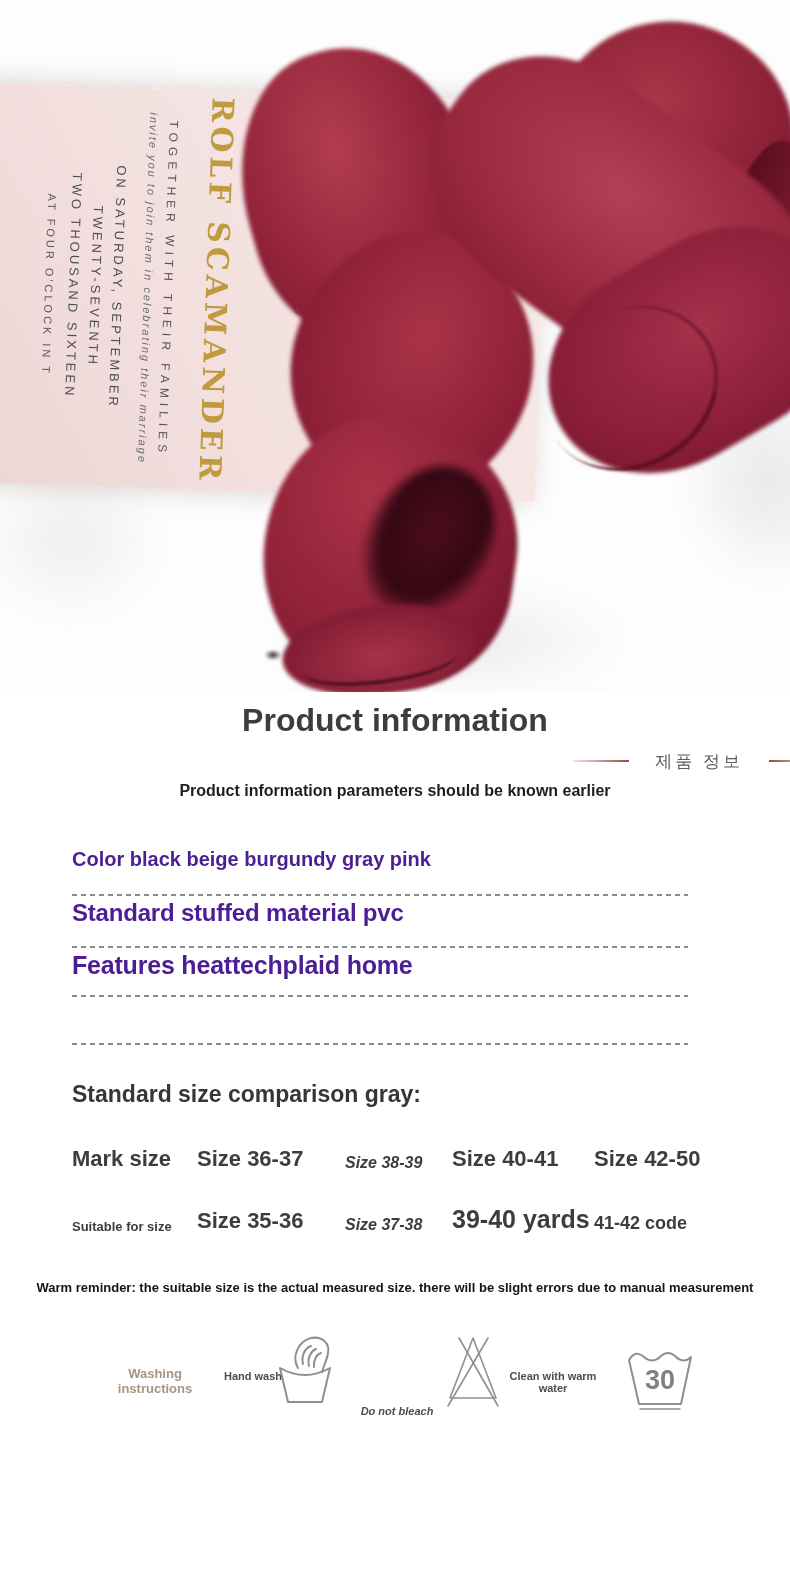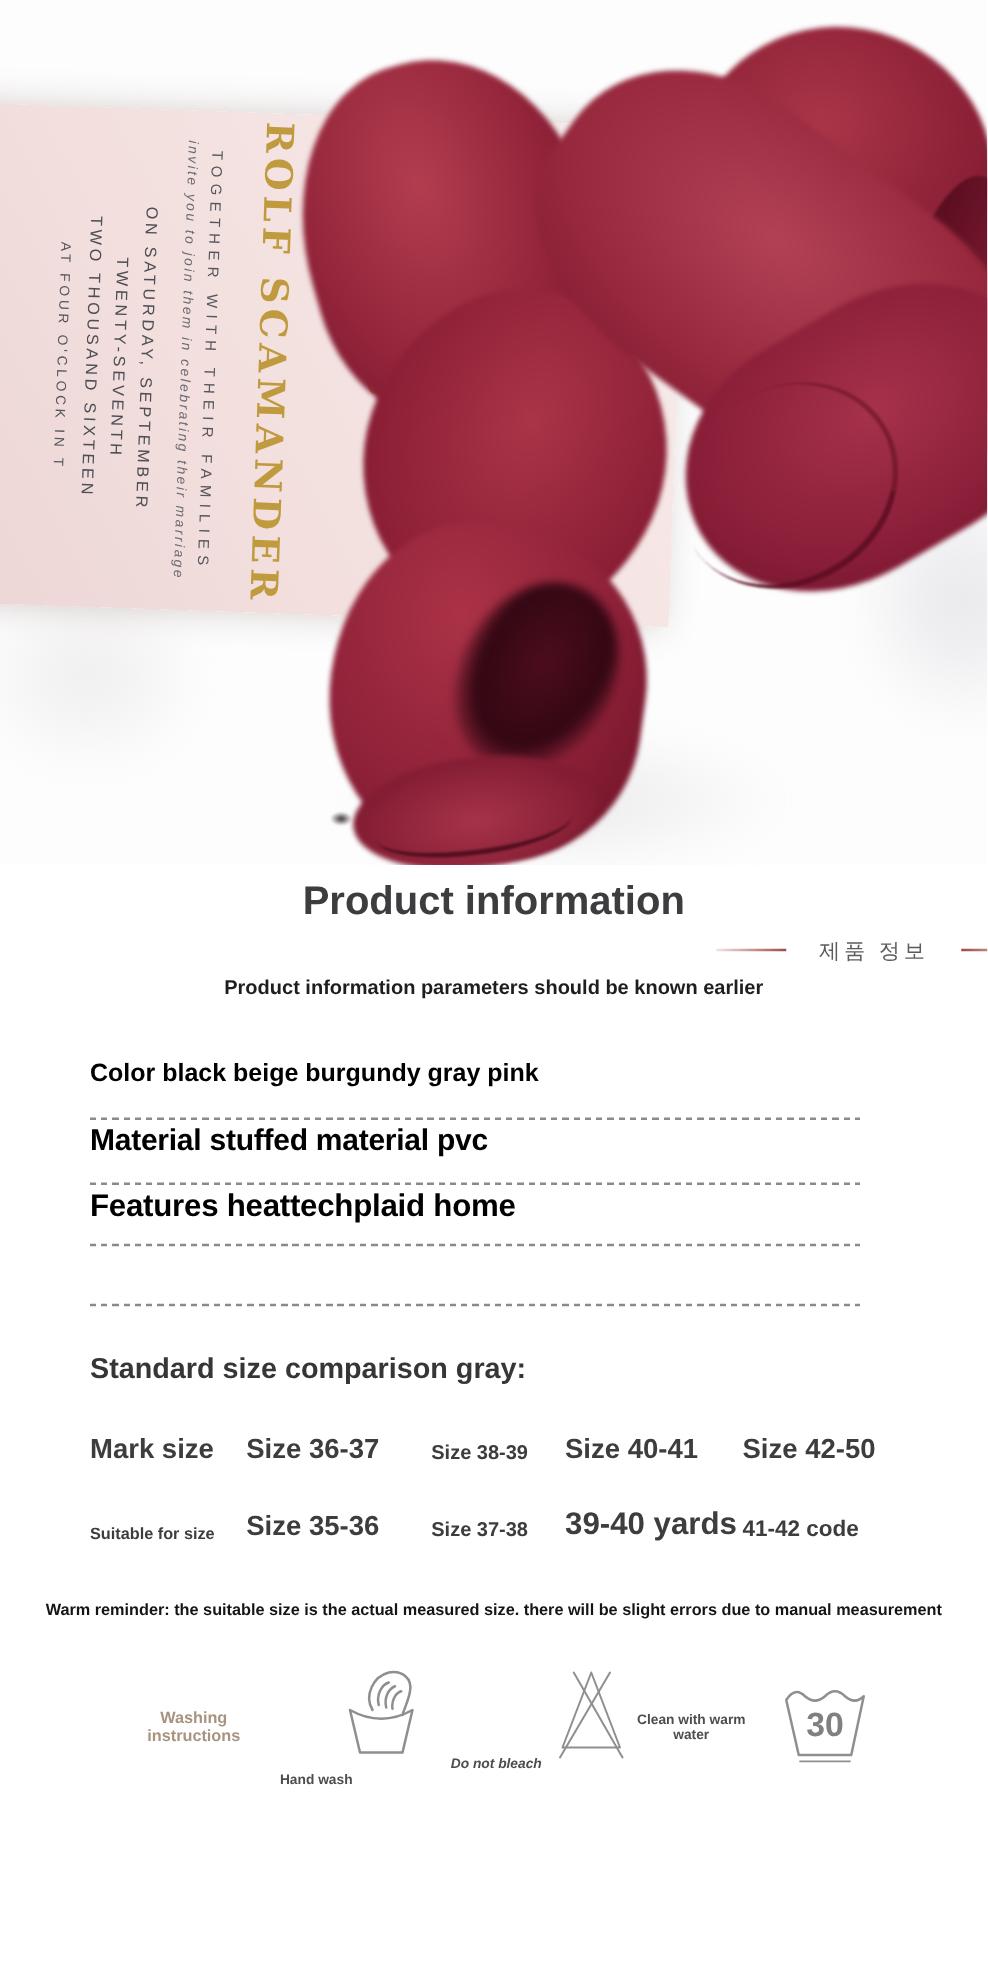--- a/index.html
+++ b/index.html
@@ -70,45 +70,45 @@
   .sec-title{position:absolute;left:0;top:702px;width:790px;text-align:center;
       font-size:32px;font-weight:bold;color:#3d3d40;letter-spacing:0px;}
   .kline{position:absolute;left:0;top:748px;width:790px;height:26px;text-align:right;padding-left:35px;}
   .kline-inner{display:inline-flex;align-items:center;gap:26px;}
   .kdash{width:56px;height:2px;background:linear-gradient(90deg,rgba(160,75,70,.15),#9c4b44);}
   .kdash.r{background:linear-gradient(90deg,#9c4b44,rgba(160,75,70,.15));}
   .ktext{font-size:17px;color:#5c5c5c;letter-spacing:3px;}
   .sec-sub{position:absolute;left:0;top:782px;width:790px;text-align:center;
       font-size:16px;font-weight:bold;color:#1e1e1e;}
 
-  .spec{position:absolute;left:72px;color:#000000;font-weight:bold;white-space:nowrap;}
+  .spec{position:absolute;left:72px;color:#4c1d95;font-weight:bold;white-space:nowrap;}
   .spec0{top:848px;font-size:20px;}
   .spec1{top:899px;font-size:24px;letter-spacing:-0.2px;}
   .spec2{top:951px;font-size:25px;letter-spacing:-0.2px;}
   .dashline{position:absolute;left:72px;width:616px;height:2px;
       background:repeating-linear-gradient(90deg,#8a8a8a 0 5px,rgba(0,0,0,0) 5px 9px);}
   .d0{top:894px;} .d1{top:946px;} .d2{top:995px;} .d3{top:1043px;}
 
   
   .size-title{position:absolute;left:72px;top:1081px;font-size:23px;font-weight:bold;color:#363636;}
   .srow{position:absolute;left:72px;width:680px;}
   .srow1{top:1140px;height:32px;} .srow2{top:1200px;height:34px;text-align:right;}
   .scell{position:absolute;bottom:0;font-weight:bold;color:#3d3d3d;white-space:nowrap;}
-  .c0{left:0;} .c1{left:125px;} .c2{left:273px;} .c3{left:380px;} .c4{left:522px;}
+  .c0{left:0;} .c1{left:125px;} .c2{left:273px;font-style:italic;} .c3{left:380px;} .c4{left:522px;}
   .fs22{font-size:22px;} .fs16{font-size:16px;} .fs19{font-size:25px;}
   .fs21{font-size:18px;} .fs13{font-size:13px;}
 
   .reminder{position:absolute;left:0;top:1280px;width:790px;text-align:center;
       font-size:13px;font-weight:bold;color:#151515;}
 
   
   .care-label{position:absolute;left:100px;top:1366px;width:110px;text-align:center;
       font-size:13px;font-weight:bold;color:#a8937f;line-height:15px;}
   .care-small{position:absolute;font-size:11px;font-weight:bold;color:#4d4d4d;text-align:center;line-height:12px;}
-  .lab-hand{left:222px;top:1370px;width:62px;margin-top:48px;}
+  .lab-hand{left:222px;top:1370px;width:62px;}
   .lab-bleach{left:352px;top:1405px;width:90px;font-style:italic;}
   .lab-warm{left:508px;top:1370px;width:90px;}
   .cicon{position:absolute;}
   .ic-hand{left:276px;top:1334px;}
   .ic-bleach{left:444px;top:1326px;}
   .ic-30{left:624px;top:1342px;}
   svg.care{stroke:#8f8f8f;fill:none;stroke-width:2;stroke-linecap:round;stroke-linejoin:round;}
   .t30{font-family:"Liberation Sans",sans-serif;font-size:27px;font-weight:bold;fill:#808080;stroke:none;}
 </style>
 </head>
@@ -158,21 +158,21 @@
     <span class="kline-inner">
       <span class="kdash"></span>
       <span class="ktext">제품 정보</span>
       <span class="kdash r"></span>
     </span>
   </div>
   <div class="sec-sub">Product information parameters should be known earlier</div>
 
   <div class="spec spec0">Color black beige burgundy gray pink</div>
   <div class="dashline d0"></div>
-  <div class="spec spec1">Material stuffed material pvc</div>
+  <div class="spec spec1">Standard stuffed material pvc</div>
   <div class="dashline d1"></div>
   <div class="spec spec2">Features heattechplaid home</div>
   <div class="dashline d2"></div>
   <div class="dashline d3"></div>
 
   <div class="size-title">Standard size comparison gray:</div>
   <div class="srow srow1">
     <span class="scell c0 fs22">Mark size</span>
     <span class="scell c1 fs22">Size 36-37</span>
     <span class="scell c2 fs16">Size 38-39</span>

